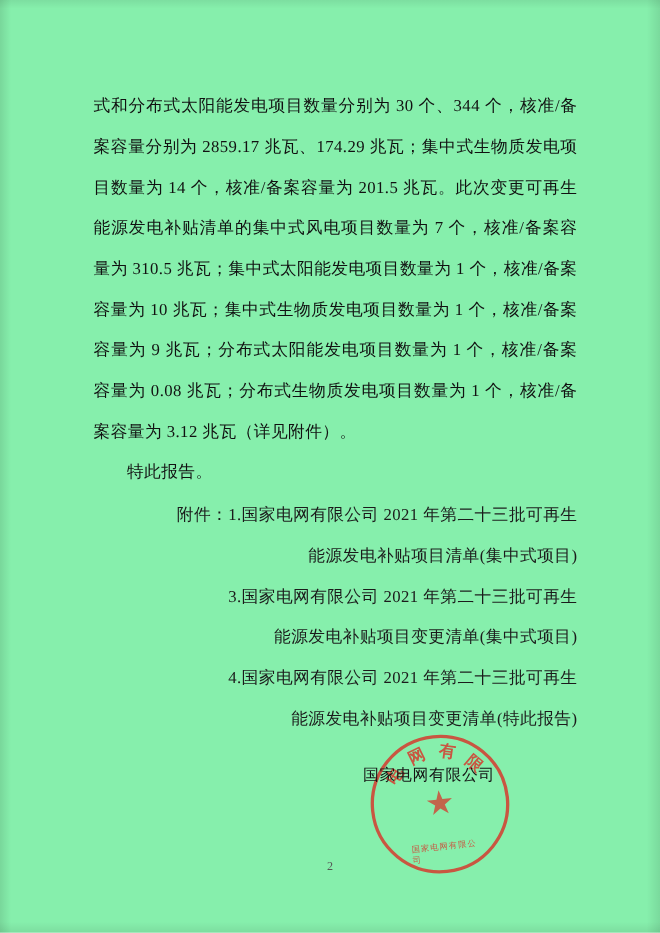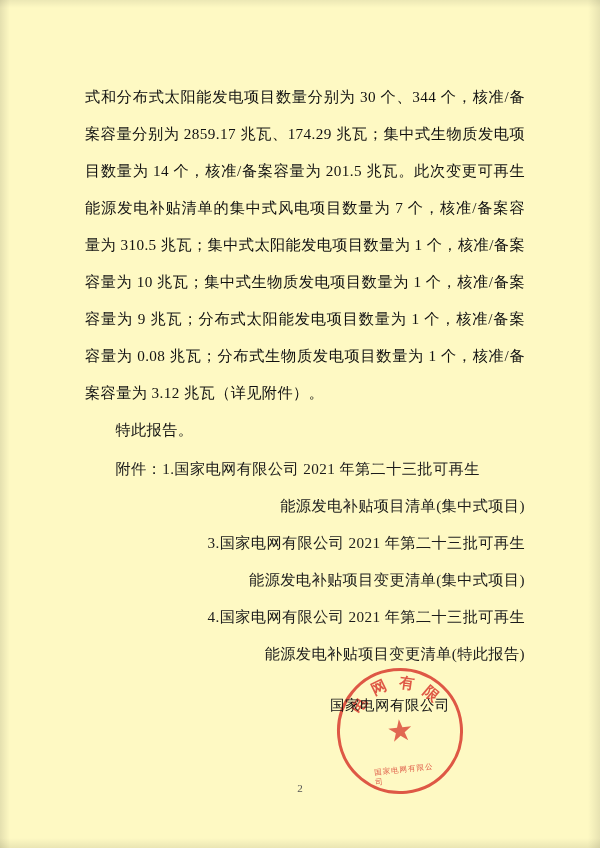--- a/index.html
+++ b/index.html
@@ -11,21 +11,21 @@
     height: 848px;
     background: #fdfdfb;
     font-family: "Liberation Serif", "DejaVu Serif", serif;
     color: #1b1b1b;
     position: relative;
     overflow: hidden;
   }
   .page {
     position: absolute;
     inset: 0;
-    background: #fef9c3;
+    background: #86efac;
   }
   .page-inner {
     position: absolute;
     left: 85px;
     top: 78px;
     width: 440px;
   }
   .para {
     font-size: 15.2px;
     line-height: 37px;
@@ -40,20 +40,21 @@
   }
   .attach-block {
     margin-top: 2px;
   }
   .attach-head {
     font-size: 15.2px;
     line-height: 37px;
     letter-spacing: 0.4px;
     text-indent: 2em;
     margin: 0;
+    text-align: right;
   }
   .attach-item {
     font-size: 15.2px;
     line-height: 37px;
     letter-spacing: 0.4px;
     margin: 0;
     padding-left: 2.1em;
     text-indent: 0;
     text-align: right;
   }

